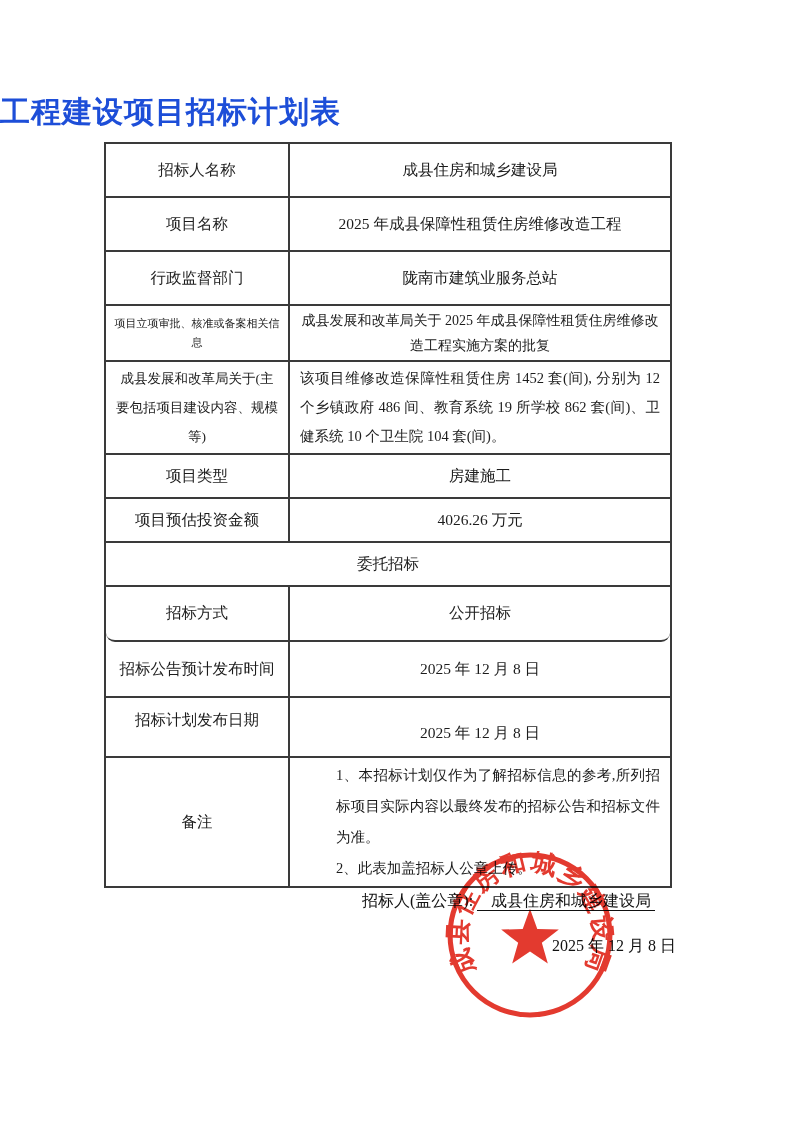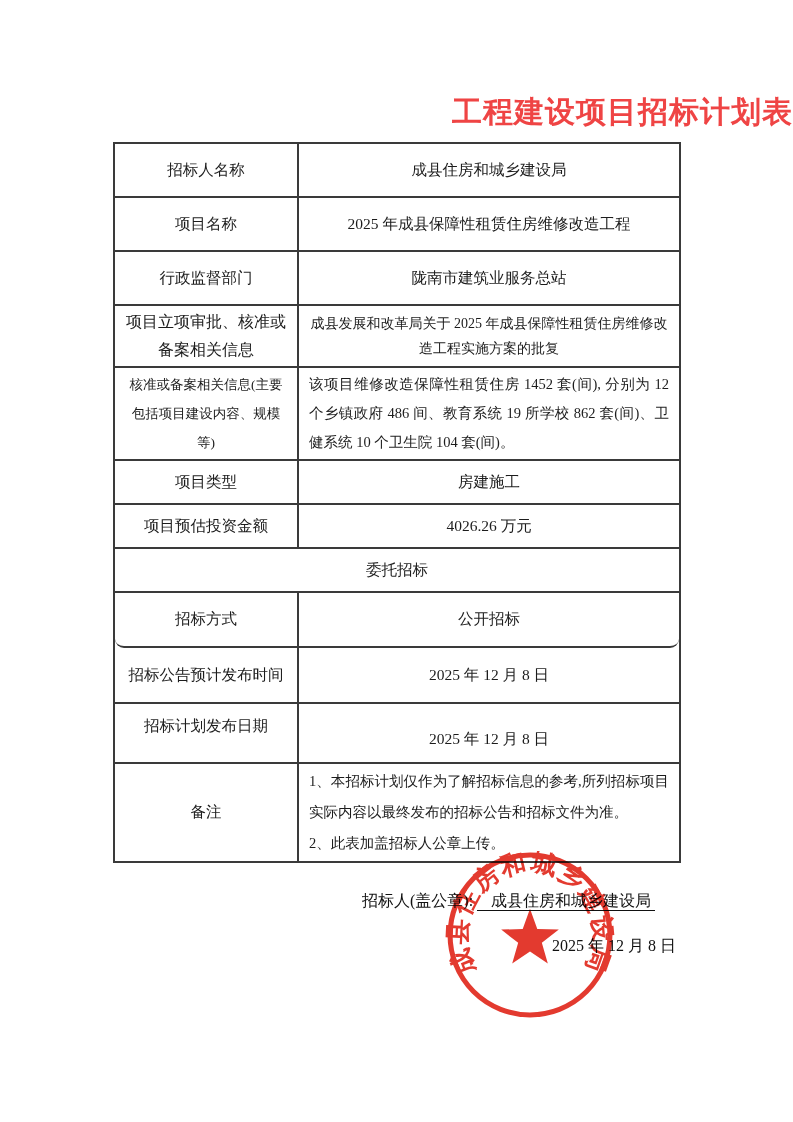--- a/index.html
+++ b/index.html
@@ -6,26 +6,26 @@
   .page{
     position:relative;
     width:793px;height:1122px;
     background:#ffffff;
     font-family:"Liberation Serif","DejaVu Serif",serif;
     color:#1c1c1c;
     overflow:hidden;
   }
   .doc-title{
     position:absolute;top:92px;left:0;width:100%;
-    text-align:right;
+    text-align:left;
     font-size:30px;font-weight:bold;letter-spacing:1px;
-    color:#ef4444;
+    color:#1d4ed8;
   }
   .tender-table{
-    position:absolute;left:113px;top:142px;width:568px;
+    position:absolute;left:104px;top:142px;width:568px;
     border:2px solid #3a3a3a;
     box-sizing:border-box;
     background:#fff;
   }
   .row{display:flex;border-bottom:2px solid #3a3a3a;}
   .row:last-child{border-bottom:none;}
   .cell-label{
     width:184px;box-sizing:border-box;
     border-right:2px solid #3a3a3a;
     display:flex;align-items:center;justify-content:center;
@@ -41,32 +41,32 @@
     font-size:15.5px;line-height:1.7;
   }
   .r1,.r2,.r3{min-height:52px;}
   .r4{min-height:53px;}
   .r5{min-height:88px;}
   .r6,.r7,.r8{min-height:42px;}
   .r9{min-height:53px;border-radius:9px;}
   .r10{min-height:54px;}
   .r11{min-height:58px;}
   .r12{min-height:96px;}
-  .r4 .cell-label{font-size:16px;line-height:1.75;padding:2px 8px;}
+  .r4 .cell-label{font-size:11px;line-height:1.75;padding:2px 8px;}
   .r4 .cell-value{font-size:14px;line-height:25px;padding:2px 8px;}
   .r5 .cell-label{font-size:13.5px;line-height:29px;padding:2px 8px;}
   .r5 .cell-value{
     font-size:14.5px;line-height:29px;padding:2px 10px;
     justify-content:flex-start;text-align:justify;
   }
   .r11 .cell-label{align-items:flex-start;padding-top:9px;}
   .r11 .cell-value{align-items:flex-end;padding-bottom:10px;}
   .r12 .cell-value{
     flex-direction:column;align-items:stretch;justify-content:center;
-    text-align:left;font-size:14.5px;line-height:31px;padding:2px 10px;
+    text-align:left;font-size:14.5px;line-height:31px;padding:2px 10px;margin-left:36px;
   }
   .r12 .cell-value p{margin:0;text-align:justify;}
   .sig-line{
     position:absolute;left:362px;top:891px;
     font-size:16px;white-space:nowrap;color:#111;
   }
   .sig-value{
     border-bottom:1.5px solid #111;
     padding:0 4px 1px 14px;
   }
@@ -105,21 +105,21 @@
     </div>
     <div class="row r3">
       <div class="cell-label">行政监督部门</div>
       <div class="cell-value">陇南市建筑业服务总站</div>
     </div>
     <div class="row r4">
       <div class="cell-label">项目立项审批、核准或备案相关信息</div>
       <div class="cell-value">成县发展和改革局关于 2025 年成县保障性租赁住房维修改造工程实施方案的批复</div>
     </div>
     <div class="row r5">
-      <div class="cell-label">核准或备案相关信息(主要包括项目建设内容、规模等)</div>
+      <div class="cell-label">成县发展和改革局关于(主要包括项目建设内容、规模等)</div>
       <div class="cell-value">该项目维修改造保障性租赁住房 1452 套(间), 分别为 12 个乡镇政府 486 间、教育系统 19 所学校 862 套(间)、卫健系统 10 个卫生院 104 套(间)。</div>
     </div>
     <div class="row r6">
       <div class="cell-label">项目类型</div>
       <div class="cell-value">房建施工</div>
     </div>
     <div class="row r7">
       <div class="cell-label">项目预估投资金额</div>
       <div class="cell-value">4026.26 万元</div>
     </div>

